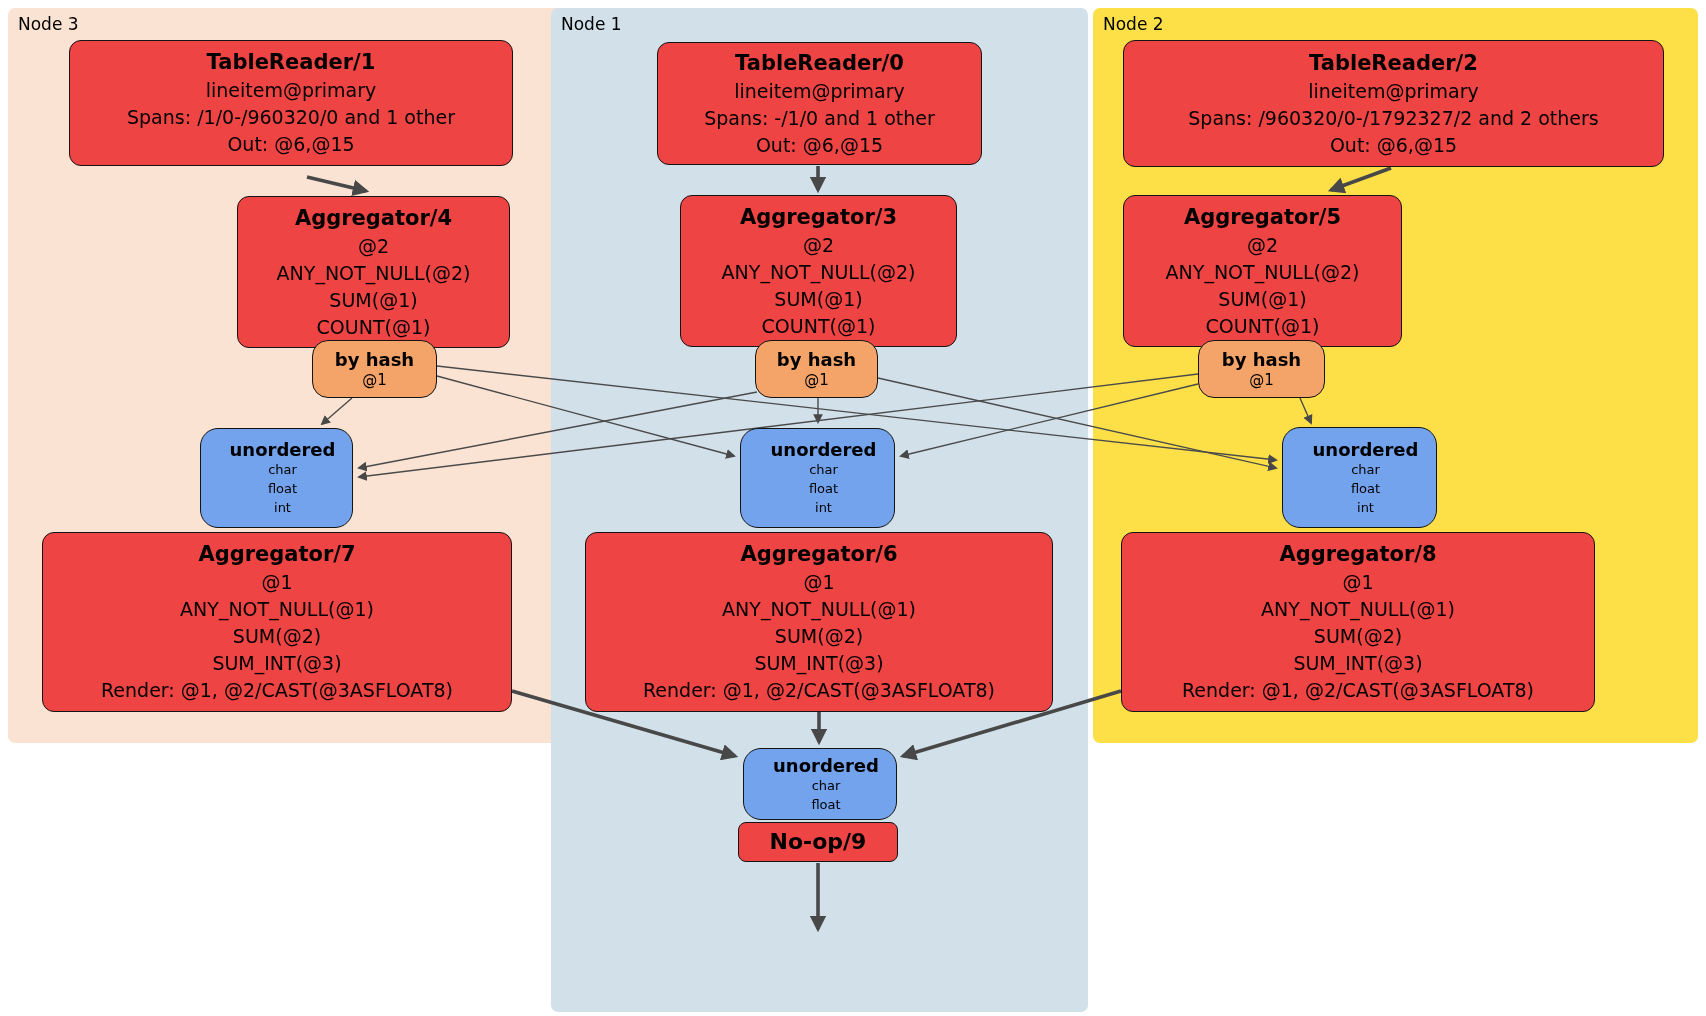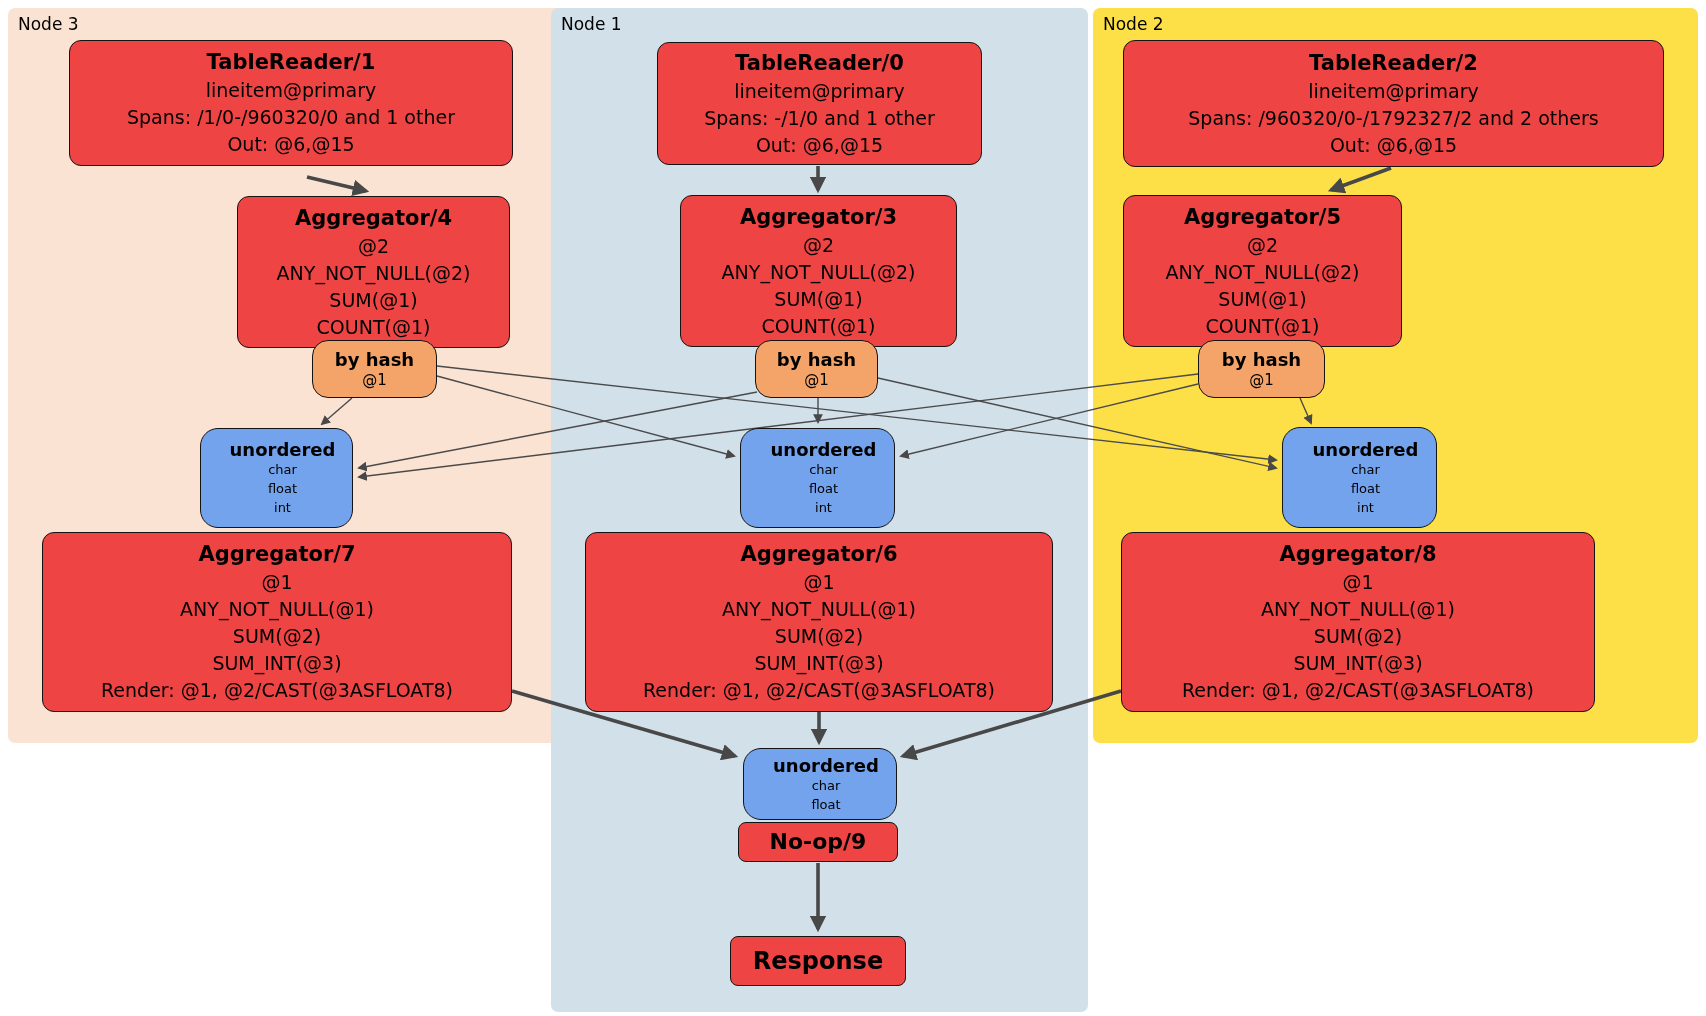--- a/index.html
+++ b/index.html
@@ -181,17 +181,14 @@
   <div class="box sync" style="left:743px;top:748px;width:154px;height:72px">
     <div class="t">unordered</div>
     <div class="l">char</div>
     <div class="l">float</div>
   </div>
 
   <div class="box term" style="left:738px;top:822px;width:160px;height:40px">
     <div class="t">No-op/9</div>
   </div>
 
-  <div class="box term term-big" style="left:730px;top:936px;width:176px;height:50px">
-    <div class="t">Response</div>
-  </div>
 
 </div>
 
 </body></html>

